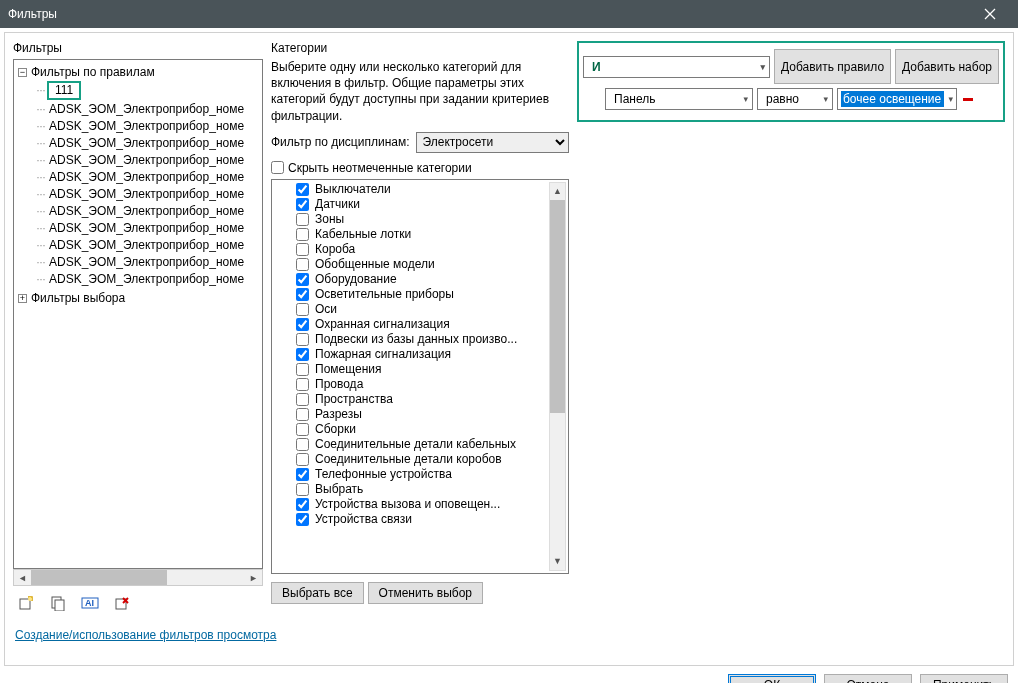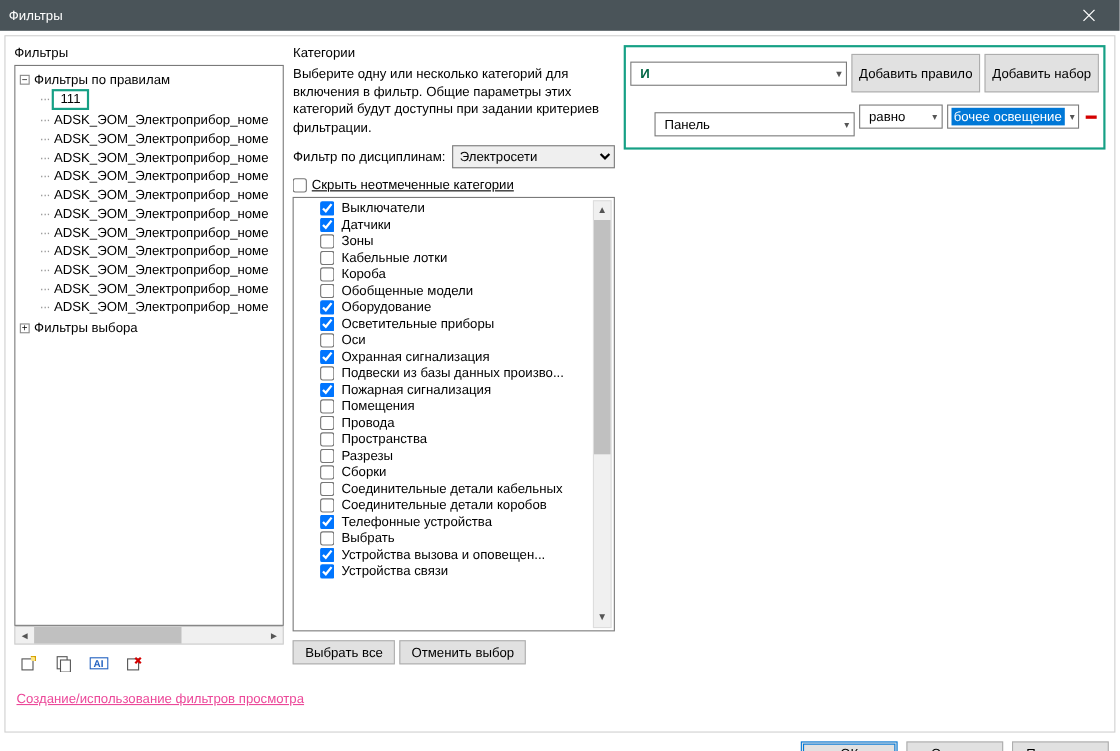--- a/index.html
+++ b/index.html
@@ -22,46 +22,46 @@
 .tree-item::before { content: "···"; color:#999; letter-spacing:-1px; margin-right:4px; }
 .highlight-111 { display:inline-block; border: 2px solid #16a085; padding: 0px 6px; margin-left: -2px; }
 .hscroll { height: 17px; border:1px solid #ccc; background:#f0f0f0; display:flex; align-items:center; }
 .hscroll .thumb { background:#c0c0c0; height:100%; width:55%; }
 .hscroll .arrow { width:17px; height:100%; display:flex; align-items:center; justify-content:center; font-size:9px; color:#555; cursor:pointer; }
 .toolbar-icons { display:flex; gap:14px; padding: 8px 4px; }
 .toolbar-icons .ticon { width:18px; height:18px; cursor:pointer; display:flex; align-items:center; justify-content:center; }
 .desc-text { font-size: 12px; line-height: 1.35; margin-bottom: 8px; }
 .discipline-row { display:flex; align-items:center; gap:6px; margin-bottom:8px; }
 .discipline-row select { flex:1; height:21px; border:1px solid #7a7a7a; font-size:12px; padding:0 2px; }
-.hide-row { display:flex; align-items:flex-end; gap:4px; margin-bottom:4px;text-decoration:underline; }
+.hide-row { display:flex; align-items:flex-start; gap:4px; margin-bottom:4px; }
 .hide-row input { margin:0; }
 .cat-list { border:1px solid #7a7a7a; padding:2px; height: 395px; overflow:hidden; position:relative; }
 .cat-items { overflow:hidden; }
 .cat-item { display:flex; align-items:center; gap:6px; padding:0px 18px 0px 22px; line-height:15px; white-space:nowrap; }
 .cat-item input { width:13px; height:13px; margin:0; }
 .vscroll { position:absolute; right:2px; top:2px; bottom:2px; width:17px; background:#f0f0f0; border:1px solid #ddd; }
 .vscroll .vthumb { background:#c0c0c0; width:100%; height:55%; position:absolute; top:17px; }
 .vscroll .varrow { position:absolute; width:100%; height:17px; display:flex; align-items:center; justify-content:center; font-size:9px; color:#555; cursor:pointer; }
 .btn-row { display:flex; gap:4px; margin-top:8px; }
 .btn { background:#e1e1e1; border:1px solid #adadad; padding:3px 10px; font-size:12px; cursor:pointer; }
 .criteria-box { border:2px solid #16a085; padding:6px 4px; }
 .crit-row { display:flex; gap:4px; margin-bottom:4px; align-items:center; }
 .crit-select { border:1px solid #7a7a7a; background:#fff; height:22px; font-size:12px; display:flex; align-items:center; justify-content:space-between; padding:0 4px 0 8px; cursor:pointer; }
 .and-select { flex:1; font-weight:bold; color:#006644; }
 .crit-btn { border:1px solid #adadad; background:#e1e1e1; height:35px; padding:0 6px; font-size:12px; cursor:pointer; display:flex; align-items:center; }
 .indent { width:18px; }
-.field-select { width:182px;margin-top:14px; }
+.field-select { width:148px; }
 .op-select { width:76px; }
 .val-select { width:120px; border:1px solid #7a7a7a; height:22px; display:flex; align-items:center; padding:0 3px; cursor:pointer; }
 .val-selected { background:#0078d7; color:#fff; padding:1px 2px; flex:1; }
 .remove-icon { width:14px; height:14px; display:flex; align-items:center; justify-content:center; cursor:pointer; }
 .remove-icon .bar { width:10px; height:3px; background:#d40000; }
 .dd-arrow { font-size:9px; color:#555; margin-left:4px; }
 .link-row { padding: 0 10px 8px 10px; }
-.help-link { color:#ec4899; text-decoration:underline; font-size:12px; cursor:pointer; }
+.help-link { color:#0369a1; text-decoration:underline; font-size:12px; cursor:pointer; }
 .footer { display:flex; justify-content:flex-end; gap:8px; padding: 4px 10px 10px 10px; border-top:none; }
 .footer .btn { width:88px; text-align:center; }
 .ok-btn { border:1px solid #0078d7; outline:1px solid #0078d7; outline-offset:-3px; }
 .outer-border { border:1px solid #d0d0d0; margin:4px; height:634px; }
 </style>
 </head>
 <body>
 
 <div class="titlebar">
   <span class="titlebar-title">Фильтры</span>

